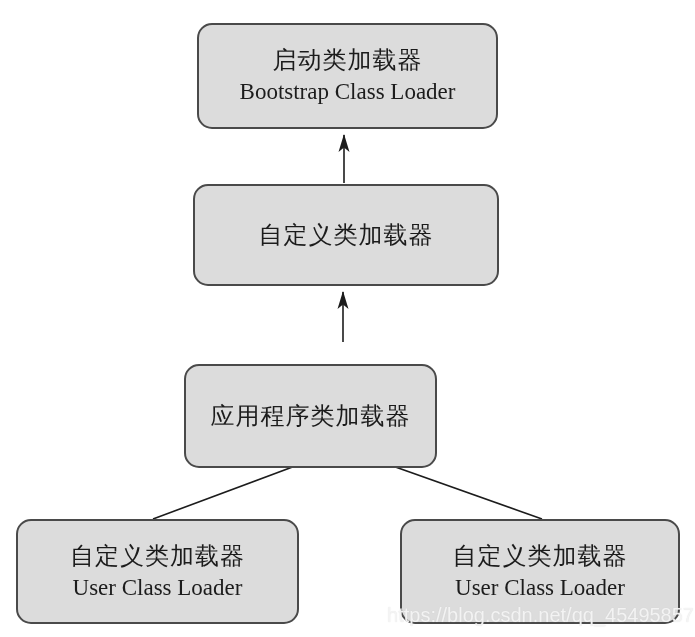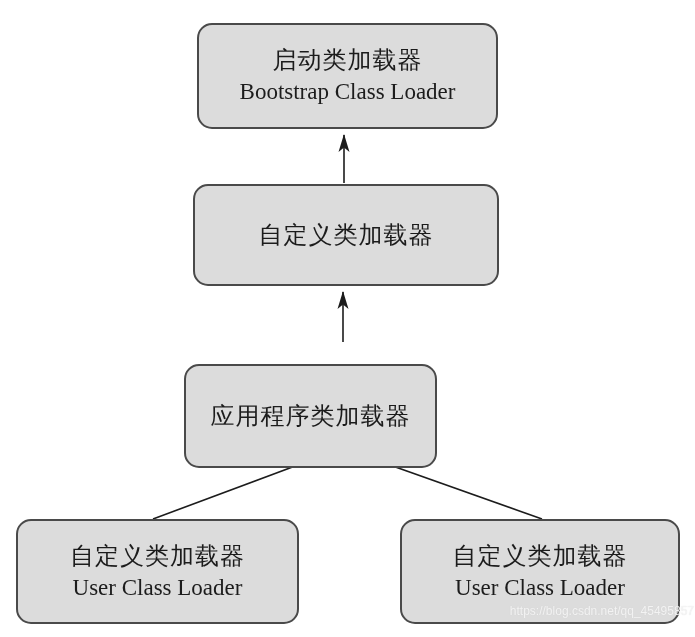--- a/index.html
+++ b/index.html
@@ -49,21 +49,21 @@
     top: 0;
     width: 695px;
     height: 637px;
     pointer-events: none;
   }
   .watermark {
     position: absolute;
     right: 1px;
     top: 604px;
     font-family: "Liberation Sans", "DejaVu Sans", sans-serif;
-    font-size: 12px;
+    font-size: 20px;
     color: rgba(244, 244, 244, 0.95);
     text-shadow: 0 0 1px rgba(190, 190, 190, 0.45);
     white-space: nowrap;
     z-index: 5;
   }
 </style>
 </head>
 <body>
 
 <div class="canvas">

